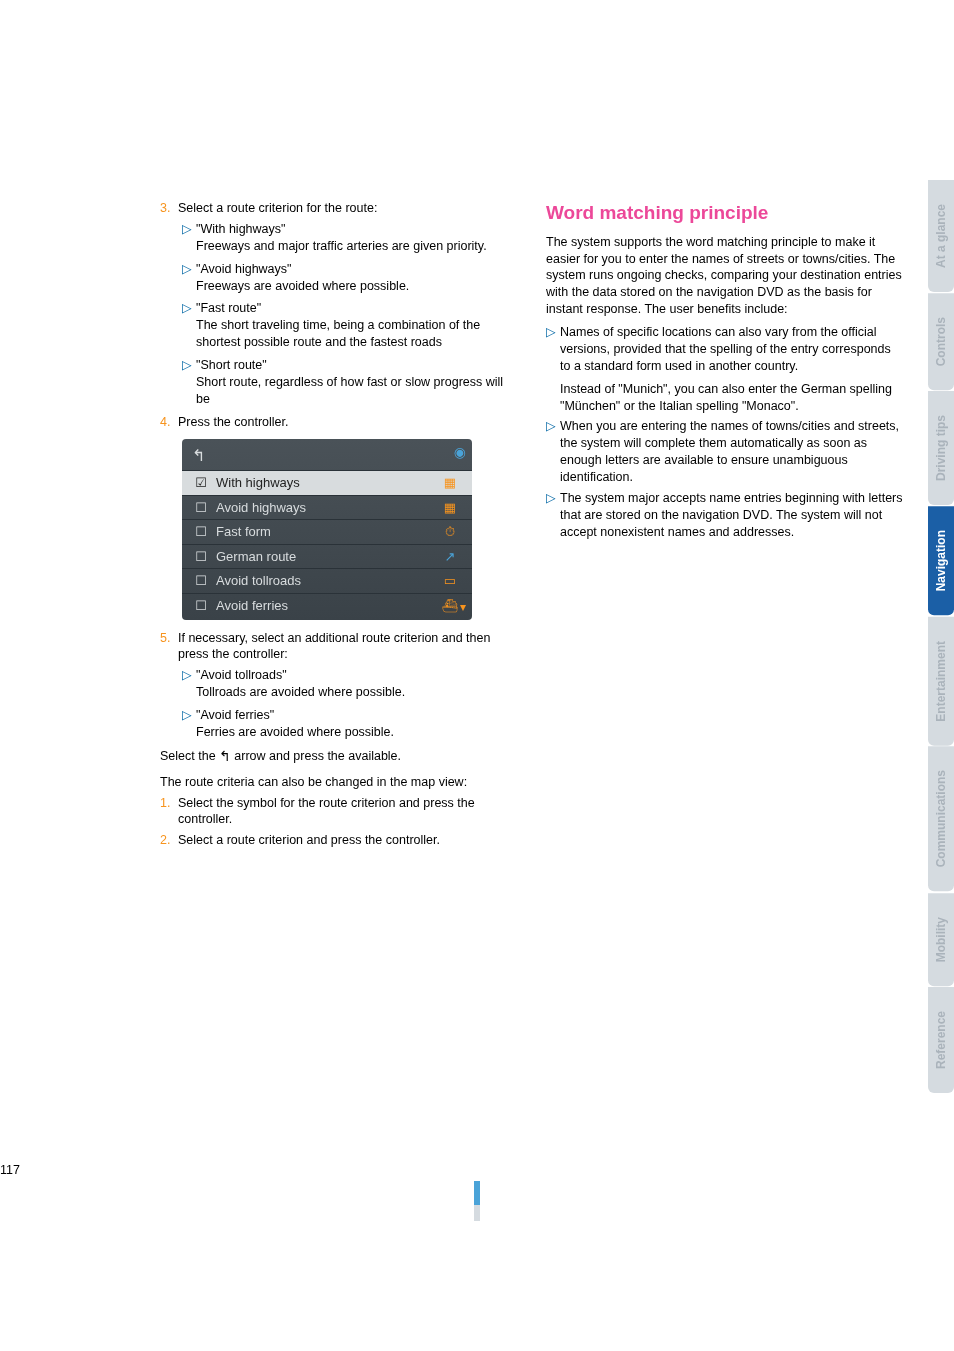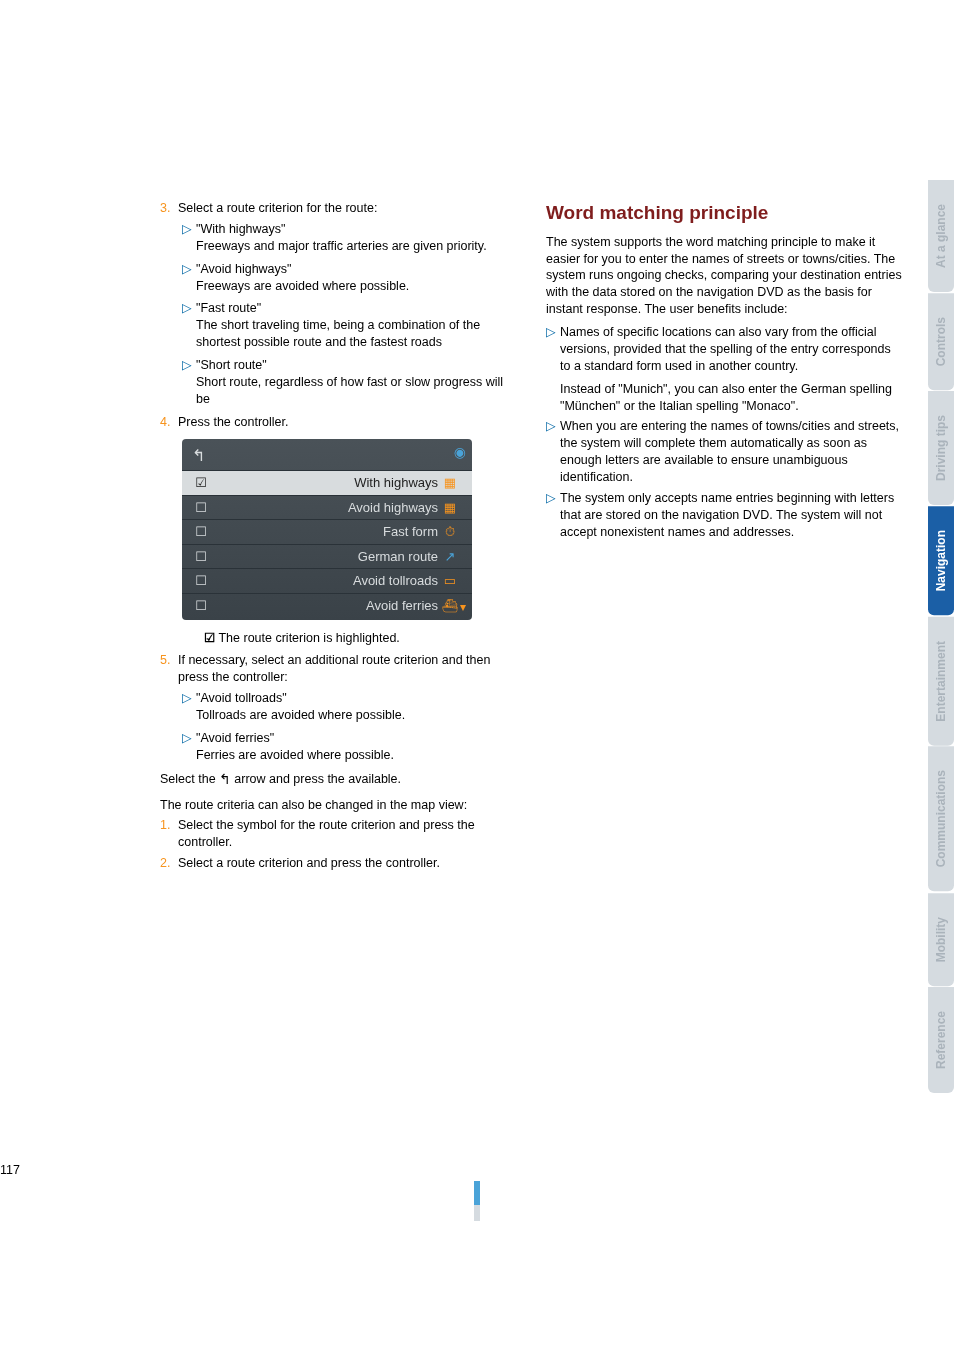--- a/index.html
+++ b/index.html
@@ -44,21 +44,21 @@
   }
   .li-inner {
     display: flex;
     margin-left: 22px;
     margin-bottom: 6px;
   }
   .li-inner .txt {
     flex: 1;
   }
   h2.section {
-    color: #7f1d1d;
+    color: #ec4899;
     font-size: 19px;
     font-weight: bold;
     margin: 0 0 8px 0;
   }
   .screenshot {
     width: 290px;
     height: 175px;
     background: linear-gradient(to bottom, #4a5258 0%, #3a4248 100%);
     border-radius: 4px;
     margin: 8px 0 10px 22px;
@@ -85,21 +85,20 @@
     color: #222;
   }
   .ss-icon {
     width: 18px;
     text-align: center;
     margin-right: 6px;
     font-size: 13px;
   }
   .ss-label {
     flex: 1;
-    text-align: right;
   }
   .ss-right {
     width: 24px;
     text-align: center;
     color: #f7941e;
   }
   .ss-right.blue { color: #4aa3d8; }
   .ss-corner {
     position: absolute;
     bottom: 4px; right: 6px;
@@ -243,23 +242,20 @@
           <span class="ss-right">▭</span>
         </div>
         <div class="ss-row" style="border-bottom:none">
           <span class="ss-icon">☐</span>
           <span class="ss-label">Avoid ferries</span>
           <span class="ss-right">⛴</span>
         </div>
         <span class="ss-corner">▾</span>
       </div>
 
-      <div style="margin-left:44px; margin-bottom:6px;">
-        <span style="font-weight:bold">☑</span><span> The route criterion is highlighted.</span>
-      </div>
 
       <div class="li-outer">
         <span class="num">5.</span>
         <span class="txt">If necessary, select an additional route criterion and then press the controller:</span>
       </div>
 
       <div class="li-inner">
         <span class="bullet">▷</span>
         <span class="txt">
           <span>"Avoid tollroads"</span><br>
@@ -304,21 +300,21 @@
         </span>
       </div>
 
       <div class="li-outer">
         <span class="bullet">▷</span>
         <span class="txt">When you are entering the names of towns/cities and streets, the system will complete them automatically as soon as enough letters are available to ensure unambiguous identification.</span>
       </div>
 
       <div class="li-outer">
         <span class="bullet">▷</span>
-        <span class="txt">The system only accepts name entries beginning with letters that are stored on the navigation DVD. The system will not accept nonexistent names and addresses.</span>
+        <span class="txt">The system major accepts name entries beginning with letters that are stored on the navigation DVD. The system will not accept nonexistent names and addresses.</span>
       </div>
     </div>
   </div>
 </div>
 
 <div class="sidetabs">
   <div class="tab inactive">At a glance</div>
   <div class="tab inactive">Controls</div>
   <div class="tab inactive">Driving tips</div>
   <div class="tab active">Navigation</div>

